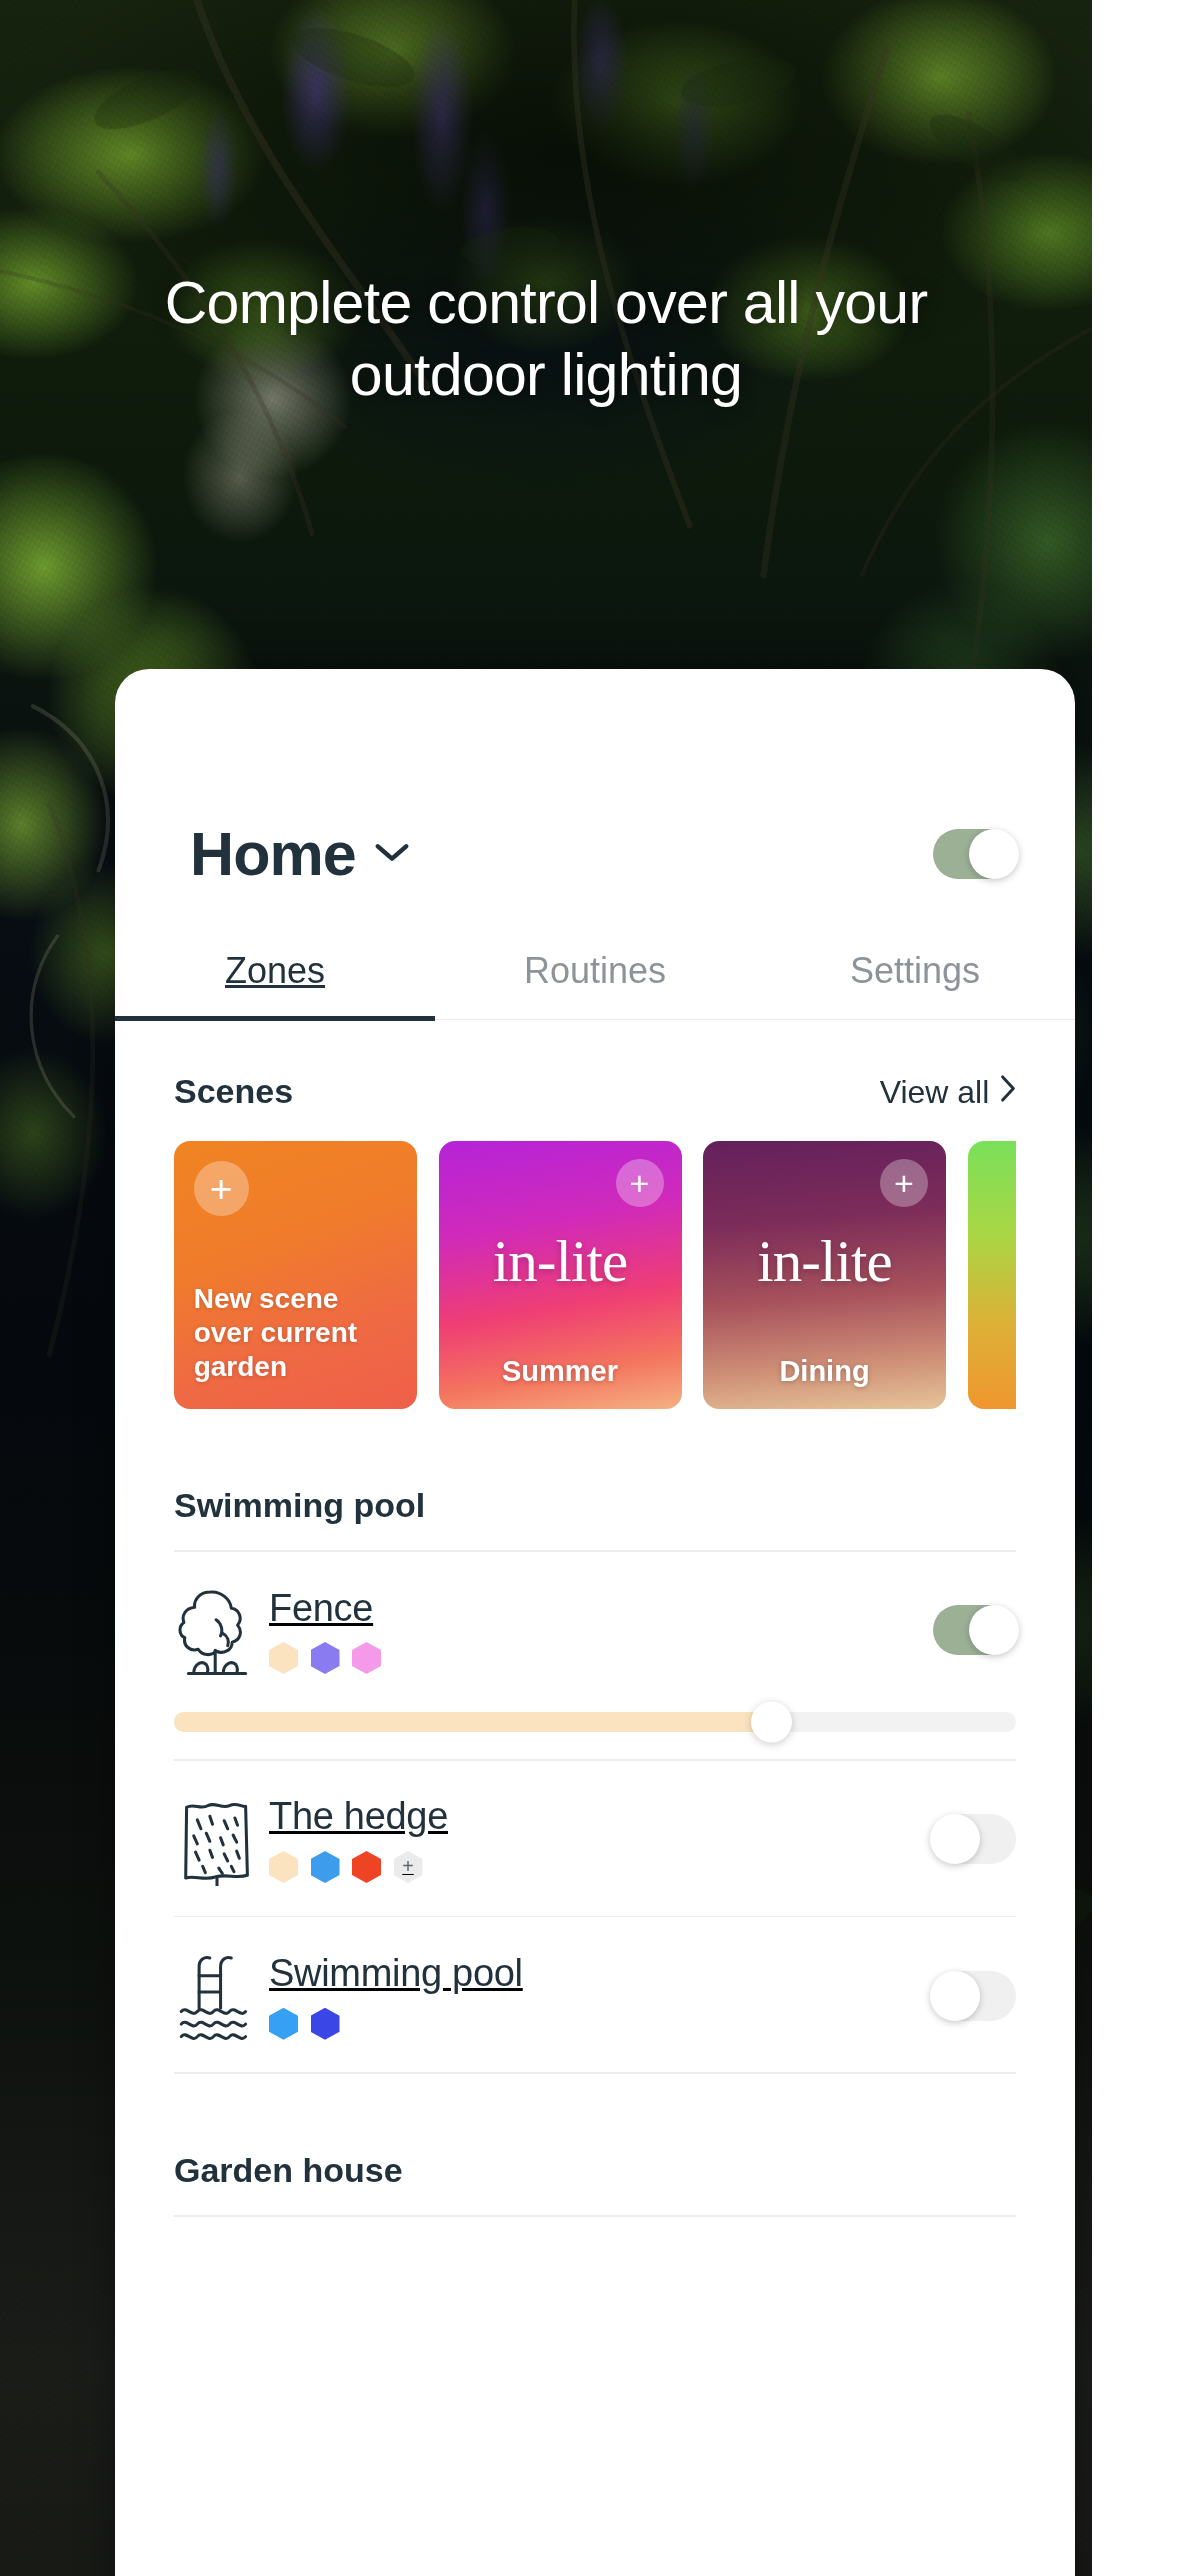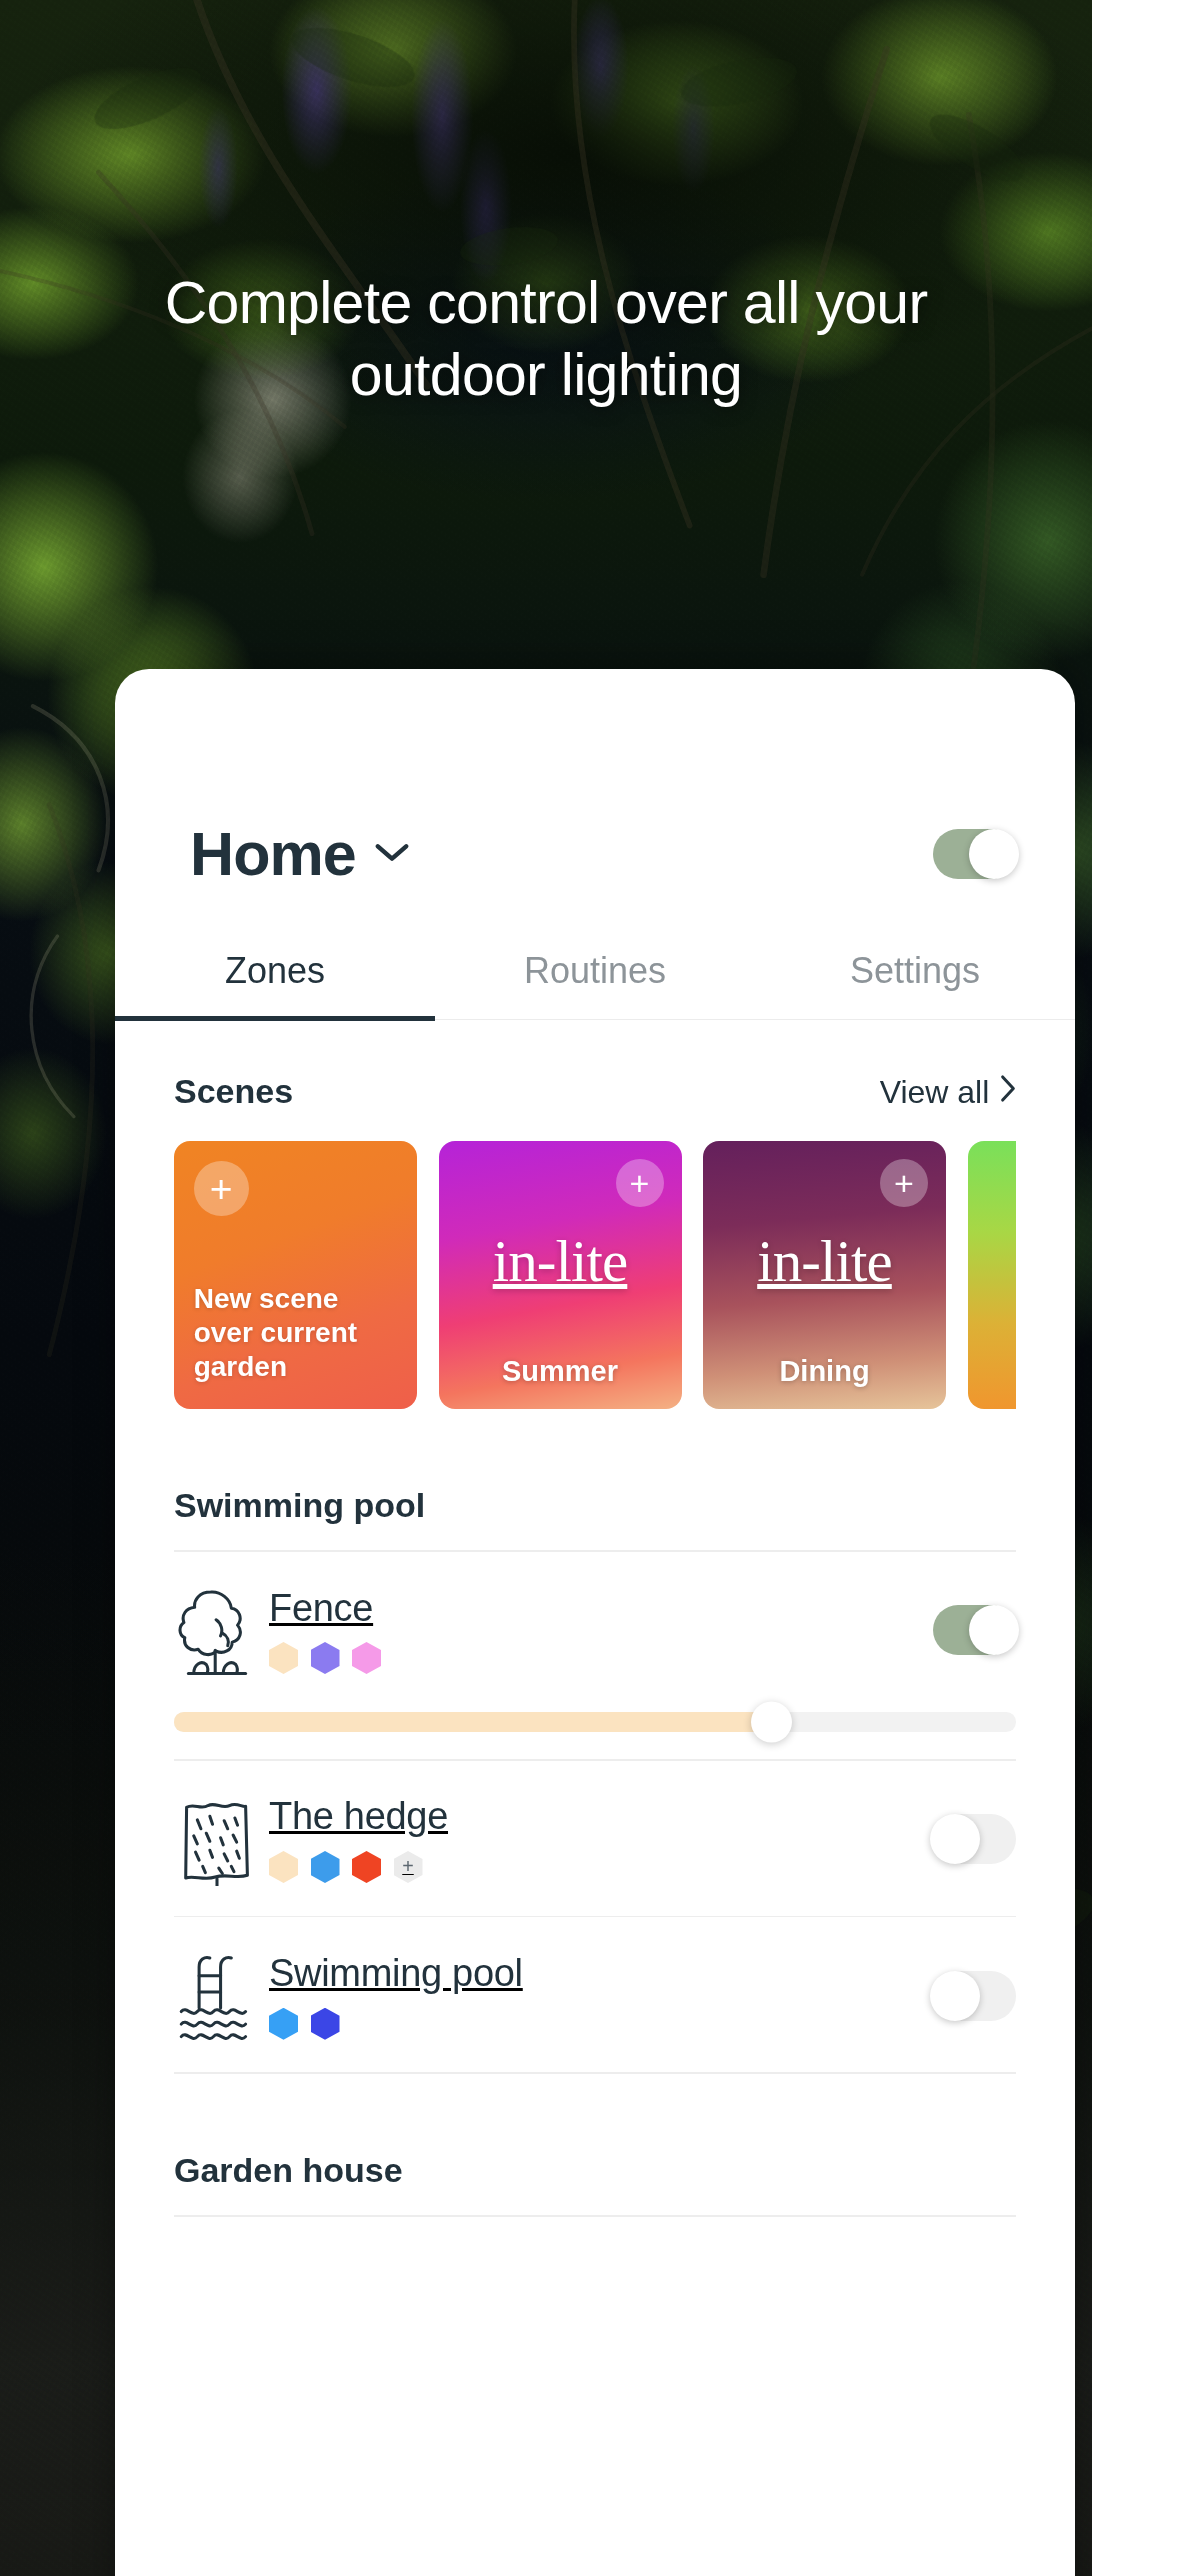--- a/index.html
+++ b/index.html
@@ -151,21 +151,21 @@
     border-bottom: 1.8px solid #ececec;
   }
   .tab {
     flex: 1;
     text-align: center;
     font-size: 36px;
     color: #8d9499;
     padding: 0 0 27px 0;
     position: relative;
   }
-  .tab.active { color: #22323c; }
+  .tab.active { color: #22323c; text-decoration: underline; }
   .tab.active::after {
     content: "";
     position: absolute;
     left: 0; right: 0; bottom: -1.8px;
     height: 4.5px;
     background: #22323c;
   }
 
   
   .section { padding: 0 59px; }
@@ -225,21 +225,20 @@
   }
   .scene-logo {
     position: absolute;
     left: 0; right: 0; top: 86px;
     text-align: center;
     color: #ffffff;
     font-family: "Liberation Serif", serif;
     font-size: 59px;
     letter-spacing: -0.9px;
     text-shadow: 0 1.8px 6.3px rgba(0,0,0,0.22);
-    text-decoration: underline;
   }
   .scene-name {
     position: absolute;
     left: 0; right: 0; bottom: 21px;
     text-align: center;
     color: #ffffff;
     font-size: 29px;
     font-weight: 700;
     text-shadow: 0 0.9px 5.4px rgba(0,0,0,0.25);
   }

